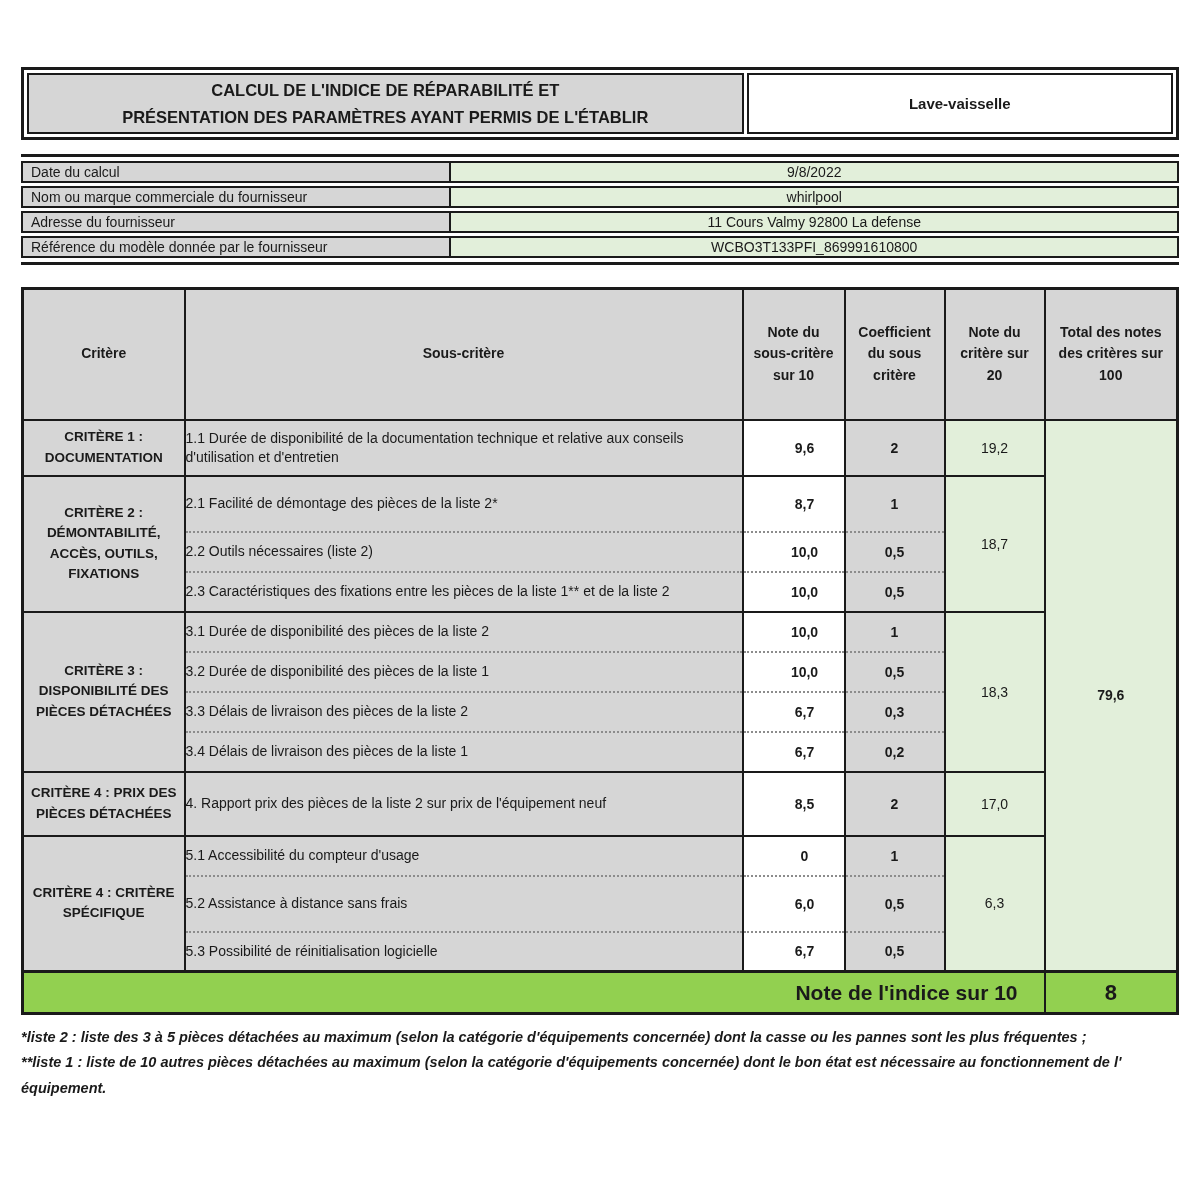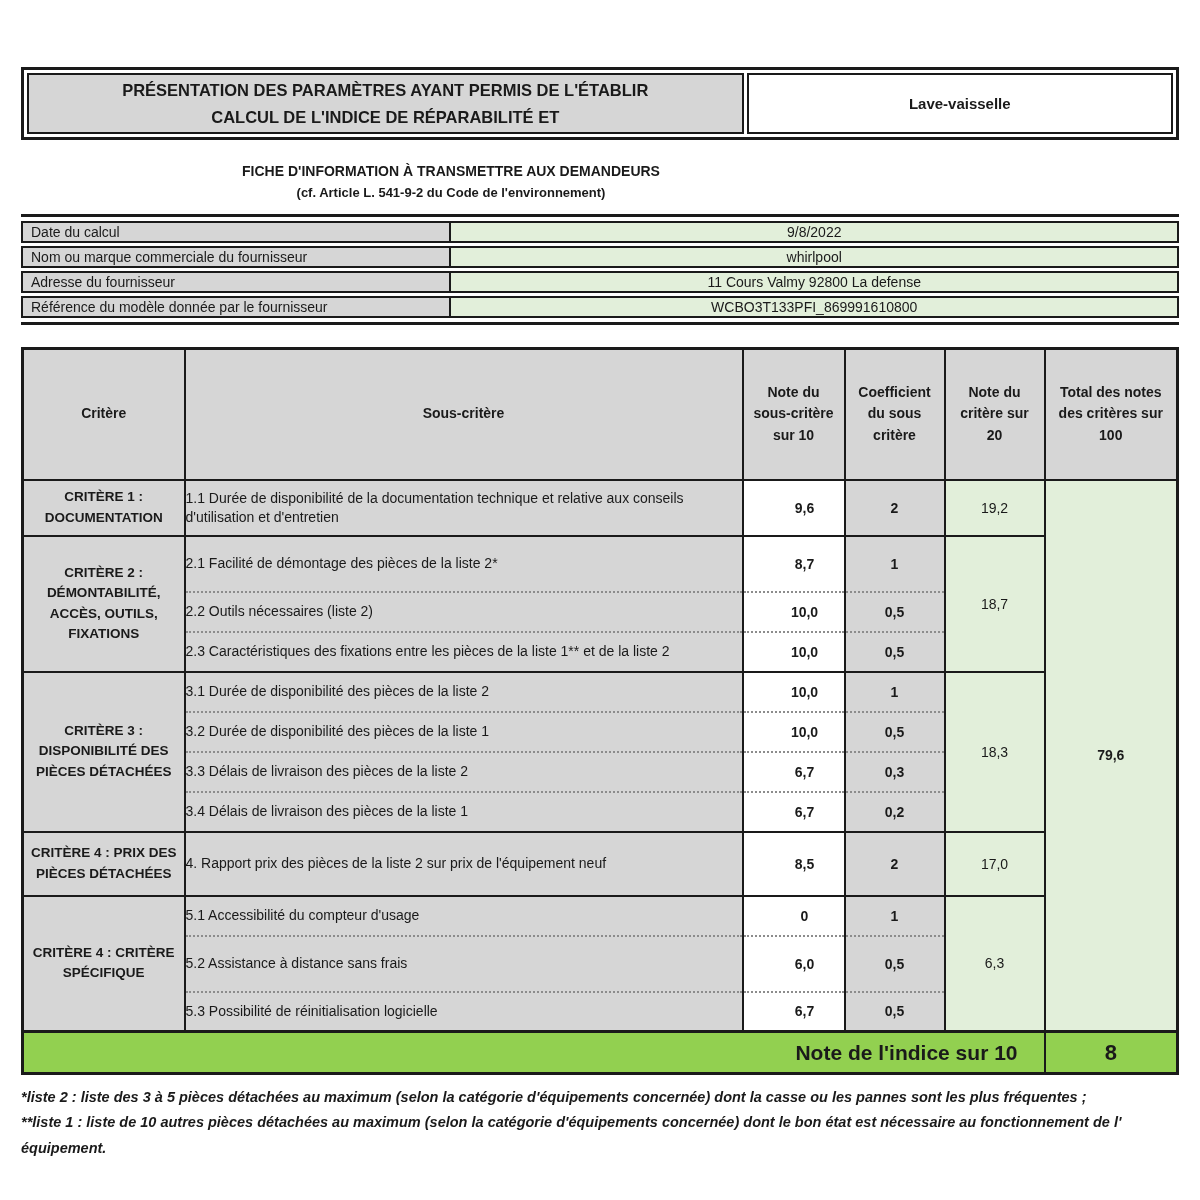--- a/index.html
+++ b/index.html
@@ -122,32 +122,28 @@
   .footnotes { margin-top: 10px; font-weight: bold; font-style: italic; font-size: 14.5px; line-height: 1.75; }
   .footnotes p { margin: 0; }
 </style>
 </head>
 <body>
 
 <div class="page">
 
   <div class="header-band">
     <div class="header-title-cell">
+      <div>CALCUL DE L'INDICE DE RÉPARABILITÉ ET</div>
       <div>PRÉSENTATION DES PARAMÈTRES AYANT PERMIS DE L'ÉTABLIR</div>
-      <div>CALCUL DE L'INDICE DE RÉPARABILITÉ ET</div>
     </div>
     <div class="header-product-cell">
       <span>Lave-vaisselle</span>
     </div>
   </div>
 
-  <div class="subtitle">
-    <div class="l1">FICHE D'INFORMATION À TRANSMETTRE AUX DEMANDEURS</div>
-    <div class="l2">(cf. Article L. 541-9-2 du Code de l'environnement)</div>
-  </div>
 
   <div class="info-wrap">
     <table class="info-table">
       <tbody>
         <tr>
           <td class="ilabel">Date du calcul</td>
           <td class="ivalue">9/8/2022</td>
         </tr>
         <tr>
           <td class="ilabel">Nom ou marque commerciale du fournisseur</td>

